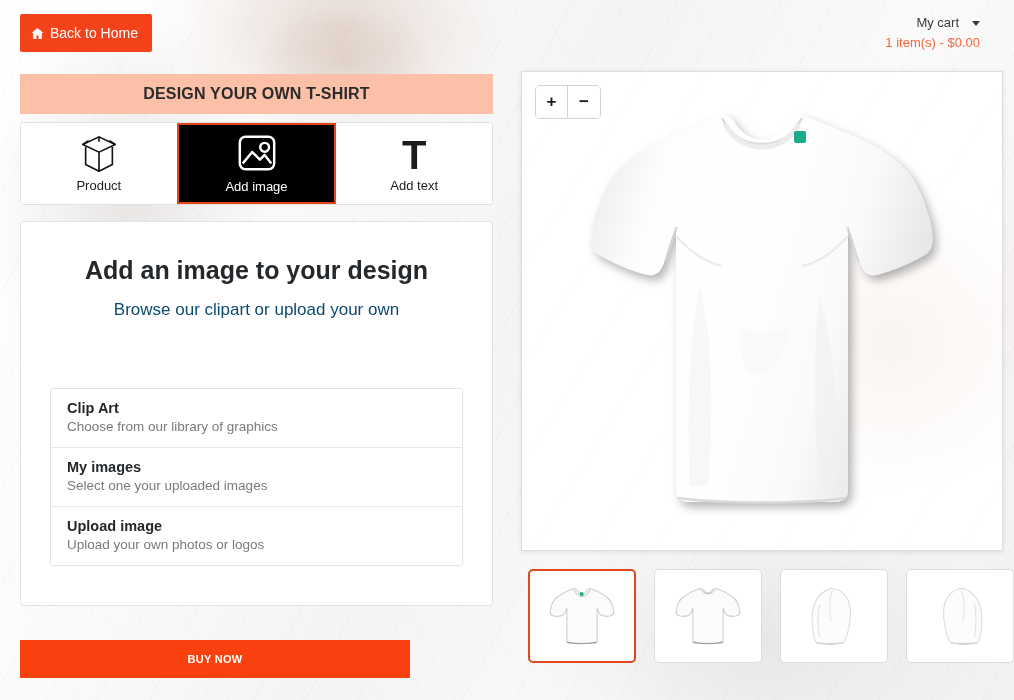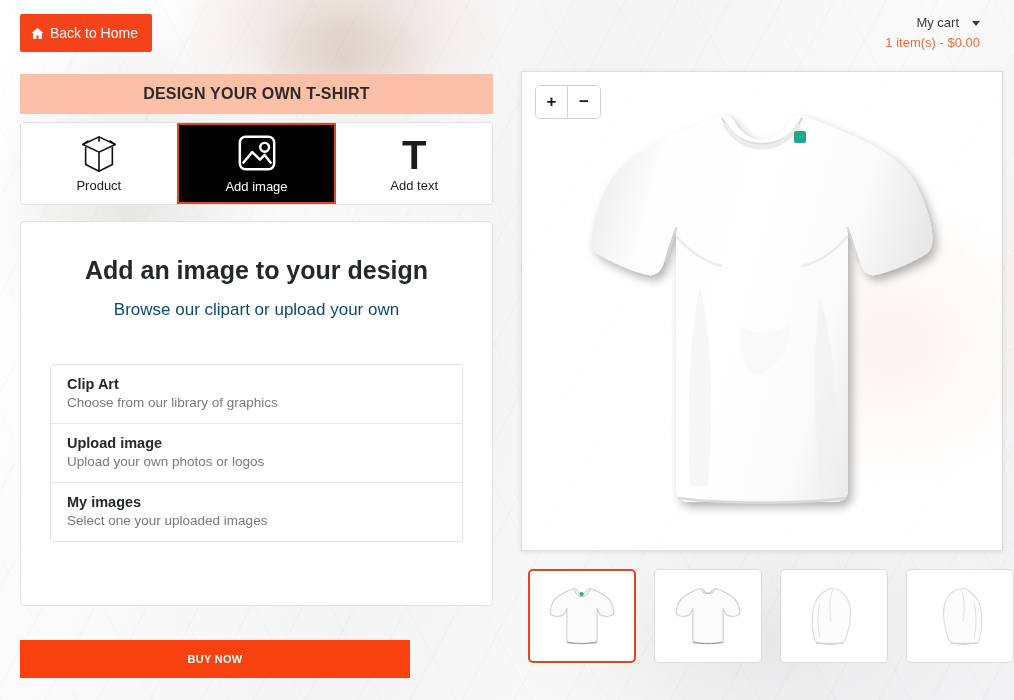--- a/index.html
+++ b/index.html
@@ -162,21 +162,21 @@
     color: #25282b;
   }
   #panel-subtitle {
     text-align: center;
     font-size: 17px;
     color: #0c4a6e;
     margin-top: 15px;
   }
 
   #option-list {
-    margin-top: 44px;
+    margin-top: 68px;
     border: 1px solid #e3e3e3;
     border-radius: 3px;
     overflow: hidden;
   }
   .option-row {
     padding: 11px 16px 13px 16px;
     border-bottom: 1px solid #e6e6e6;
     cursor: pointer;
     background: #ffffff;
   }
@@ -365,27 +365,27 @@
     <div id="panel-subtitle">Browse our clipart or upload your own</div>
 
     <div id="option-list">
 
       <div class="option-row">
         <div class="option-title">Clip Art</div>
         <div class="option-desc">Choose from our library of graphics</div>
       </div>
 
       <div class="option-row">
+        <div class="option-title">My images</div>
+        <div class="option-desc">Select one your uploaded images</div>
+      </div>
+
+      <div class="option-row">
         <div class="option-title">Upload image</div>
         <div class="option-desc">Upload your own photos or logos</div>
-      </div>
-
-      <div class="option-row">
-        <div class="option-title">My images</div>
-        <div class="option-desc">Select one your uploaded images</div>
       </div>
 
     </div>
   </div>
 </div>
 
 <button id="buy-now-btn">BUY NOW</button>
 
 <div id="preview-stage">
   <div class="stage-tex"></div>

